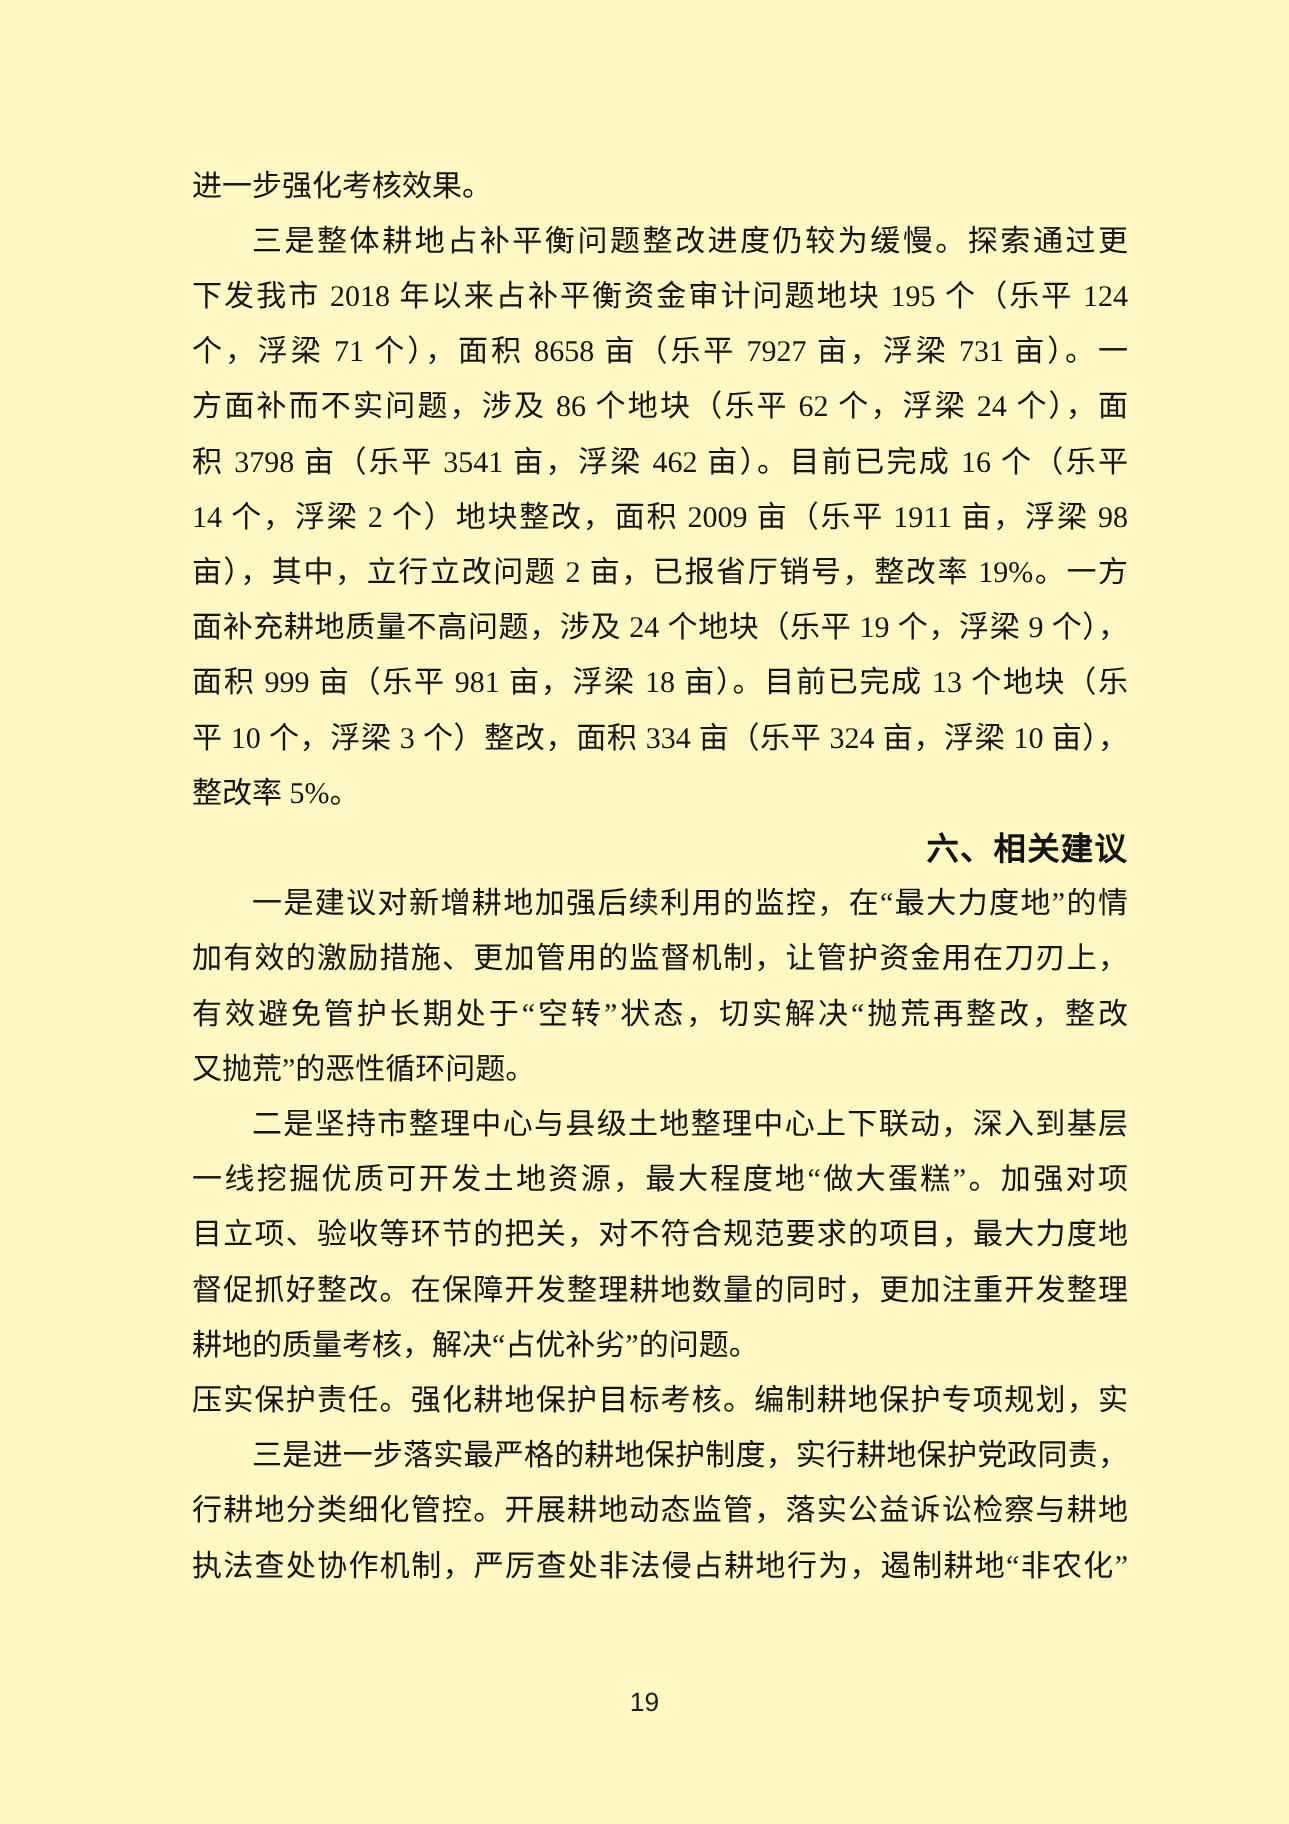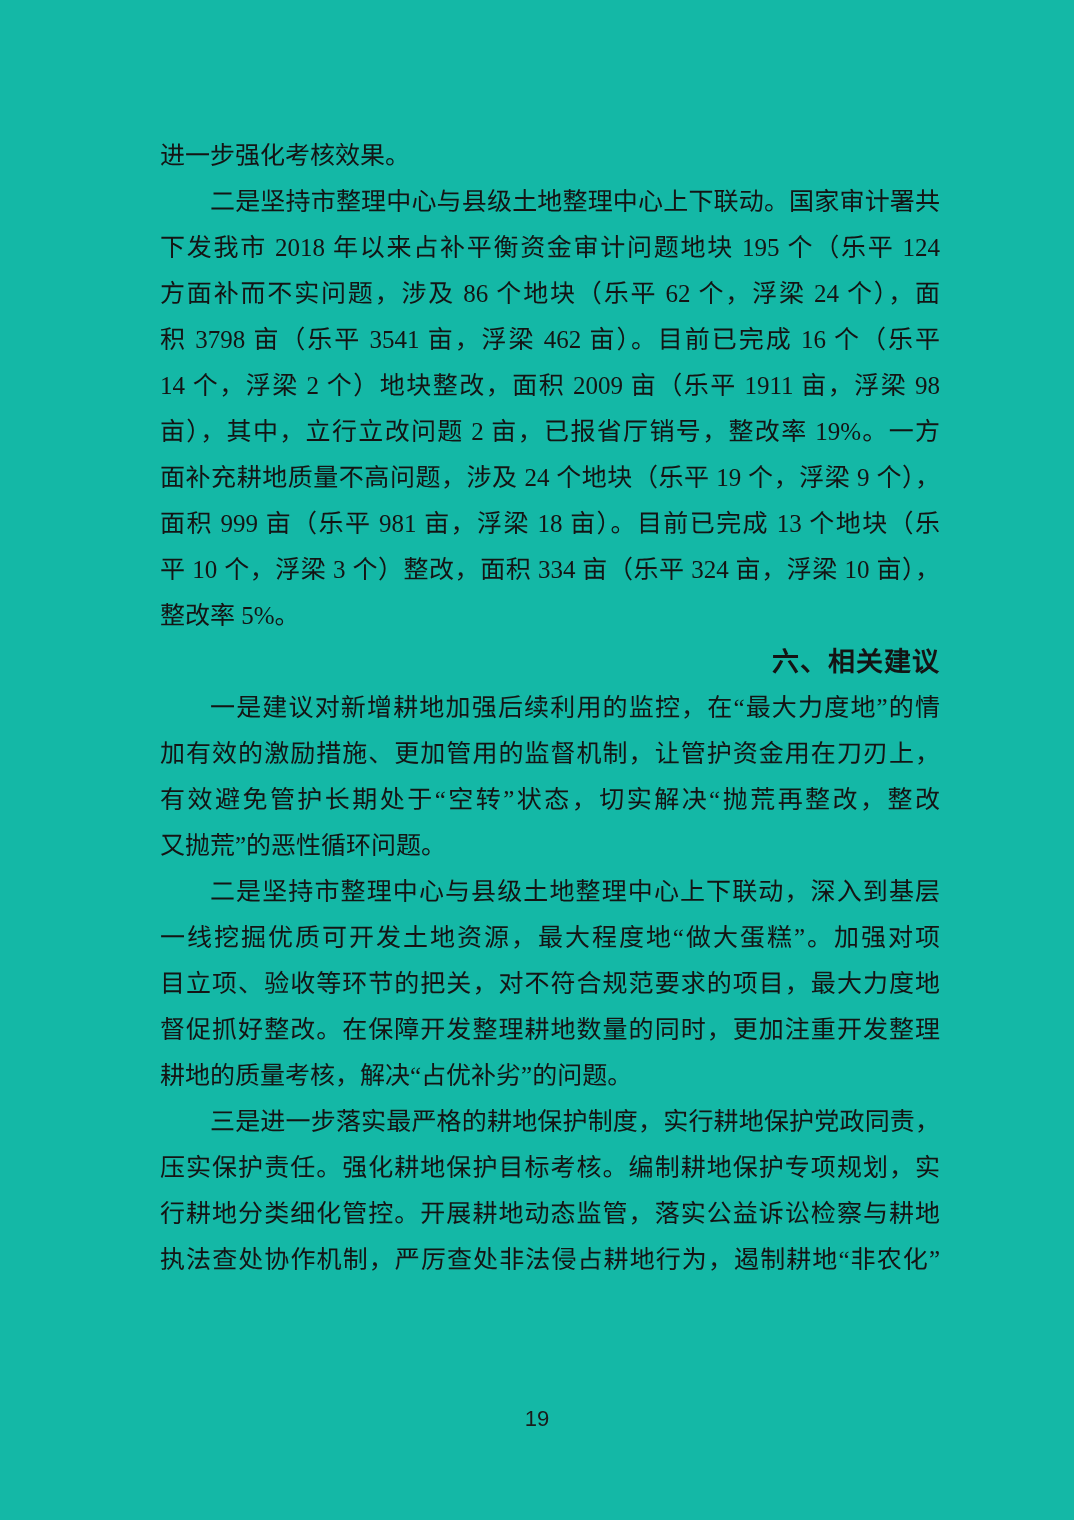--- a/index.html
+++ b/index.html
@@ -4,21 +4,21 @@
 <style>
   html, body {
     margin: 0;
     padding: 0;
     background: #ffffff;
   }
   .page {
     position: relative;
     width: 1074px;
     height: 1520px;
-    background: #14b8a6;
+    background: #fef9c3;
     color: #141414;
     font-family: "Liberation Serif", "DejaVu Serif", serif;
     overflow: hidden;
   }
   .text-block {
     position: absolute;
     left: 160px;
     top: 133px;
     width: 780px;
   }
@@ -54,39 +54,40 @@
     font-family: Liberation Sans, sans-serif;
     color: #1a1a1a;
   }
 </style>
 </head>
 <body>
 
 <div class="page">
   <div class="text-block">
       <div class="doc-line">进一步强化考核效果。</div>
-      <div class="doc-line indent justify">二是坚持市整理中心与县级土地整理中心上下联动。国家审计署共</div>
+      <div class="doc-line indent justify">三是整体耕地占补平衡问题整改进度仍较为缓慢。探索通过更</div>
       <div class="doc-line justify">下发我市 2018 年以来占补平衡资金审计问题地块 195 个（乐平 124</div>
+      <div class="doc-line justify">个，浮梁 71 个），面积 8658 亩（乐平 7927 亩，浮梁 731 亩）。一</div>
       <div class="doc-line justify">方面补而不实问题，涉及 86 个地块（乐平 62 个，浮梁 24 个），面</div>
       <div class="doc-line justify">积 3798 亩（乐平 3541 亩，浮梁 462 亩）。目前已完成 16 个（乐平</div>
       <div class="doc-line justify">14 个，浮梁 2 个）地块整改，面积 2009 亩（乐平 1911 亩，浮梁 98</div>
       <div class="doc-line justify">亩），其中，立行立改问题 2 亩，已报省厅销号，整改率 19%。一方</div>
       <div class="doc-line justify">面补充耕地质量不高问题，涉及 24 个地块（乐平 19 个，浮梁 9 个），</div>
       <div class="doc-line justify">面积 999 亩（乐平 981 亩，浮梁 18 亩）。目前已完成 13 个地块（乐</div>
       <div class="doc-line justify">平 10 个，浮梁 3 个）整改，面积 334 亩（乐平 324 亩，浮梁 10 亩），</div>
       <div class="doc-line">整改率 5%。</div>
       <div class="doc-line indent heading">六、相关建议</div>
       <div class="doc-line indent justify">一是建议对新增耕地加强后续利用的监控，在“最大力度地”的情</div>
       <div class="doc-line justify">加有效的激励措施、更加管用的监督机制，让管护资金用在刀刃上，</div>
       <div class="doc-line justify">有效避免管护长期处于“空转”状态，切实解决“抛荒再整改，整改</div>
       <div class="doc-line">又抛荒”的恶性循环问题。</div>
       <div class="doc-line indent justify">二是坚持市整理中心与县级土地整理中心上下联动，深入到基层</div>
       <div class="doc-line justify">一线挖掘优质可开发土地资源，最大程度地“做大蛋糕”。加强对项</div>
       <div class="doc-line justify">目立项、验收等环节的把关，对不符合规范要求的项目，最大力度地</div>
       <div class="doc-line justify">督促抓好整改。在保障开发整理耕地数量的同时，更加注重开发整理</div>
       <div class="doc-line">耕地的质量考核，解决“占优补劣”的问题。</div>
+      <div class="doc-line justify">压实保护责任。强化耕地保护目标考核。编制耕地保护专项规划，实</div>
       <div class="doc-line indent justify">三是进一步落实最严格的耕地保护制度，实行耕地保护党政同责，</div>
-      <div class="doc-line justify">压实保护责任。强化耕地保护目标考核。编制耕地保护专项规划，实</div>
       <div class="doc-line justify">行耕地分类细化管控。开展耕地动态监管，落实公益诉讼检察与耕地</div>
       <div class="doc-line justify">执法查处协作机制，严厉查处非法侵占耕地行为，遏制耕地“非农化”</div>
     </div>
   <div class="page-number">19</div>
 </div>
 
 </body></html>

